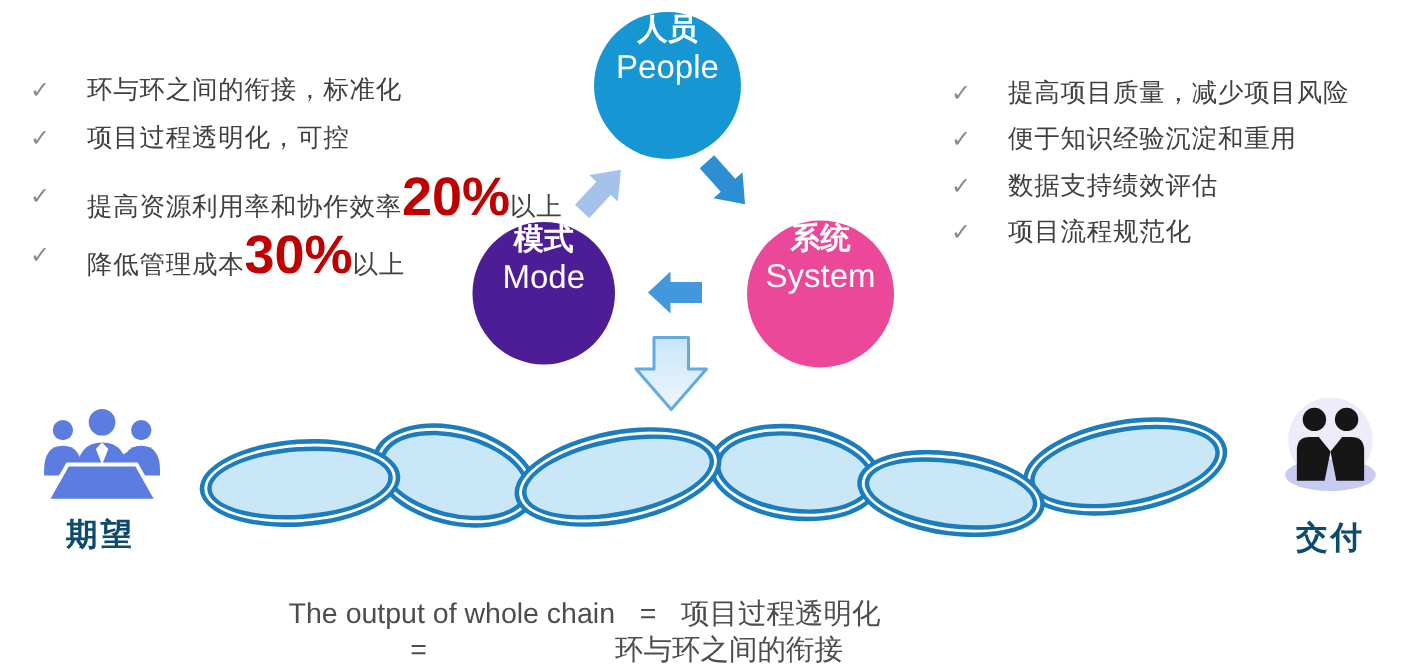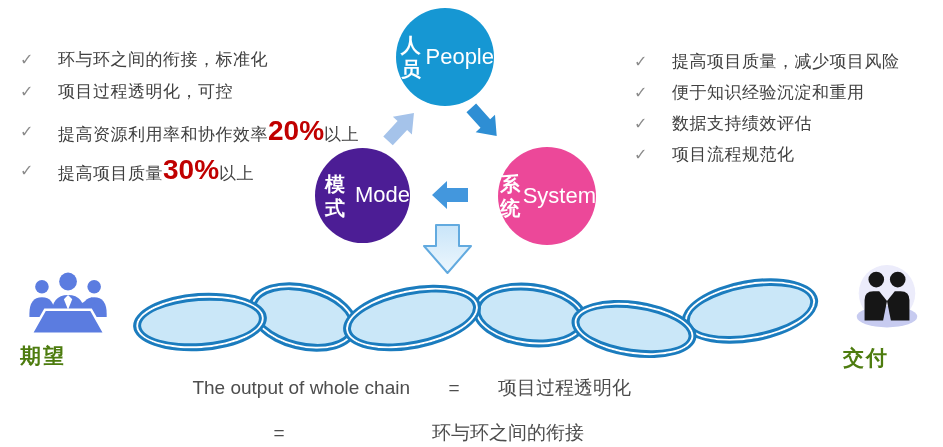--- a/index.html
+++ b/index.html
@@ -3,45 +3,45 @@
 <meta charset="utf-8">
 <style>
   * { margin:0; padding:0; box-sizing:border-box; }
   body { background:#fff; font-family:"Liberation Sans","DejaVu Sans",sans-serif; }
   .canvas { position:relative; width:943px; height:447px; background:#ffffff; overflow:hidden; }
 
   
   .benefit-row { position:absolute; display:flex; align-items:center; white-space:nowrap; }
   .check { width:38px; color:#8a8a8a; font-size:16px; flex:0 0 38px; }
   .benefit-text { color:#404040; font-size:17px; letter-spacing:0.5px; }
-  .hl { color:#c00000; font-size:28px; font-weight:bold; line-height:1; letter-spacing:0; }
+  .hl { color:#c00000; font-size:36px; font-weight:bold; line-height:1; letter-spacing:0; }
 
   
-  .circle { position:absolute; border-radius:50%; display:flex; 
-            align-items:center; justify-content:flex-end; color:#fff; text-align:center; }
+  .circle { position:absolute; border-radius:50%; display:flex; flex-direction:column;
+            align-items:center; justify-content:flex-start; color:#fff; text-align:center; }
   .circle .zh { font-size:20px; font-weight:bold; line-height:1.2; }
   .circle .en { font-size:22px; line-height:1.2; }
   .circle-people { left:396px; top:8px;  width:98px; height:98px; background:#1697d3; }
   .circle-mode   { left:315px; top:148px; width:95px; height:95px; background:#4c1d95; }
   .circle-system { left:498px; top:147px; width:98px; height:98px; background:#ec4899; }
 
   .overlay-svg { position:absolute; left:0; top:0; width:943px; height:447px; pointer-events:none; }
 
   
   .ring { position:absolute; border-radius:50%; background:#cae7f8;
           border:3px solid #1b7cbe;
           box-shadow: inset 0 0 0 2px #ffffff, inset 0 0 0 5px #1b7cbe; }
 
-  .end-label { position:absolute; text-align:left; font-size:21px; font-weight:bold; color:#4d7c0f; letter-spacing:2px; }
+  .end-label { position:absolute; text-align:center; font-size:21px; font-weight:bold; color:#0c4a6e; letter-spacing:2px; }
   .end-icon { position:absolute; }
 
   
-  .equation { position:absolute; left:148px; top:376px; display:grid;
+  .equation { position:absolute; left:148px; top:398px; display:grid;
               grid-template-columns:262px 44px auto; column-gap:0; row-gap:1px;
-              font-size:19px; line-height:23px; color:#4d4d4d; white-space:nowrap;gap:22px; }
+              font-size:19px; line-height:23px; color:#4d4d4d; white-space:nowrap; }
   .eq-l { text-align:right; }
   .eq-m { text-align:center; }
   .eq-r { text-align:left; }
 </style>
 </head>
 <body>
 
 <div class="canvas">
 
   <div class="benefit-row" style="left:20px; top:48px;">
@@ -51,21 +51,21 @@
   <div class="benefit-row" style="left:20px; top:80px;">
     <span class="check">✓</span>
     <span class="benefit-text">项目过程透明化，可控</span>
   </div>
   <div class="benefit-row" style="left:20px; top:113px; height:36px;">
     <span class="check">✓</span>
     <span class="benefit-text"><span>提高资源利用率和协作效率</span><span class="hl">20%</span><span>以上</span></span>
   </div>
   <div class="benefit-row" style="left:20px; top:152px; height:36px;">
     <span class="check">✓</span>
-    <span class="benefit-text"><span>提高项目质量</span><span class="hl">30%</span><span>以上</span></span>
+    <span class="benefit-text"><span>降低管理成本</span><span class="hl">30%</span><span>以上</span></span>
   </div>
 
   <div class="benefit-row" style="left:634px; top:50px;">
     <span class="check">✓</span>
     <span class="benefit-text">提高项目质量，减少项目风险</span>
   </div>
   <div class="benefit-row" style="left:634px; top:81px;">
     <span class="check">✓</span>
     <span class="benefit-text">便于知识经验沉淀和重用</span>
   </div>

